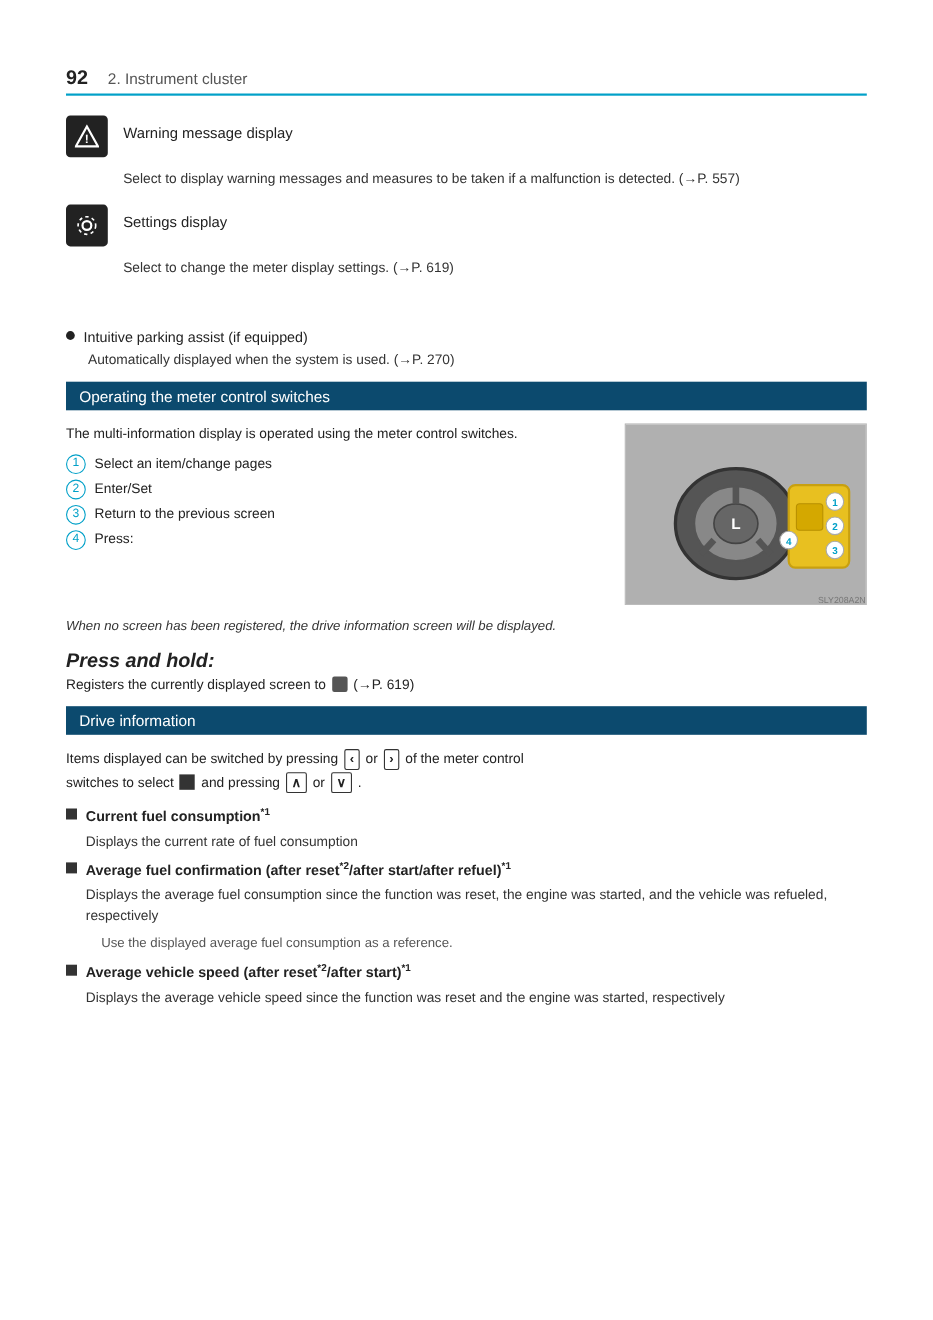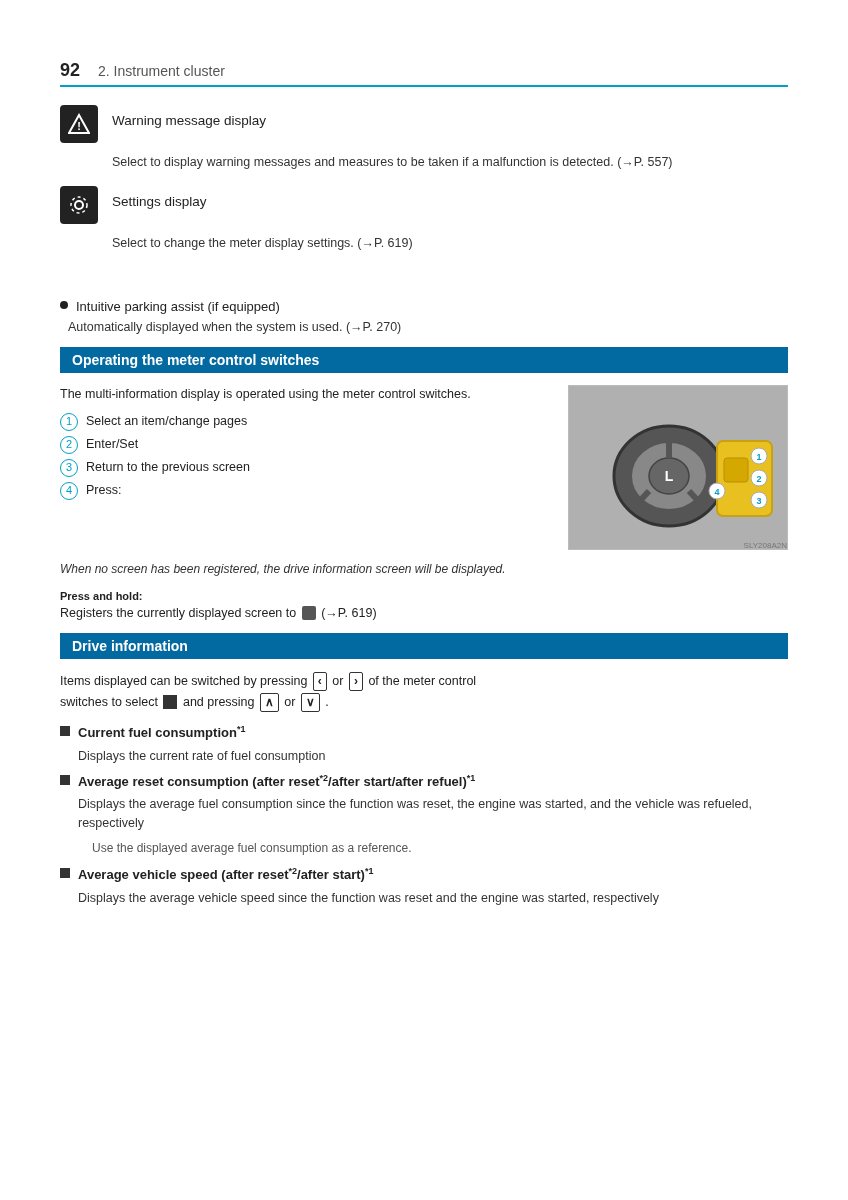--- a/index.html
+++ b/index.html
@@ -78,32 +78,32 @@
       border-radius: 50%;
       margin-right: 8px;
       margin-top: 4px;
       flex-shrink: 0;
     }
     .bullet-text {
       font-size: 13px;
       line-height: 1.5;
     }
     .bullet-sub {
-      margin-left: 8px;
+      margin-left: 20px;
       font-size: 12.5px;
       color: #333;
       line-height: 1.5;
       margin-bottom: 10px;
     }
 
     .section-header {
-      background: #0369a1;
+      background: #0c4a6e;
       color: #fff;
       font-size: 14px;
-      font-weight: bold;
+      font-weight: normal;
       padding: 5px 12px;
       margin-bottom: 12px;
       margin-top: 4px;
     }
 
     .two-col {
       display: flex;
       gap: 16px;
       margin-bottom: 10px;
     }
@@ -162,23 +162,24 @@
       font-size: 12px;
       color: #333;
       margin-bottom: 8px;
       line-height: 1.5;
     }
 
     .press-hold-block {
       margin-bottom: 10px;
     }
     .press-hold-title {
-      font-size: 11px;
+      font-size: 18px;
       font-weight: bold;
       margin-bottom: 2px;
+      font-style: italic;
     }
 
     .switch-line {
       font-size: 12.5px;
       line-height: 1.7;
       margin-bottom: 8px;
     }
 
     .square-icon {
       display: inline-block;
@@ -382,21 +383,21 @@
   <div class="bold-square"></div>
   <span class="bold-label">
     <span>Current fuel consumption</span><sup>*1</sup>
   </span>
 </div>
 <div class="item-desc">Displays the current rate of fuel consumption</div>
 
 <div class="bold-item">
   <div class="bold-square"></div>
   <span class="bold-label">
-    <span>Average reset consumption (after reset</span><sup>*2</sup><span>/after start/after refuel)</span><sup>*1</sup>
+    <span>Average fuel confirmation (after reset</span><sup>*2</sup><span>/after start/after refuel)</span><sup>*1</sup>
   </span>
 </div>
 <div class="item-desc">Displays the average fuel consumption since the function was reset, the engine was started, and the vehicle was refueled, respectively</div>
 <div class="item-note">Use the displayed average fuel consumption as a reference.</div>
 
 <div class="bold-item">
   <div class="bold-square"></div>
   <span class="bold-label">
     <span>Average vehicle speed (after reset</span><sup>*2</sup><span>/after start)</span><sup>*1</sup>
   </span>

